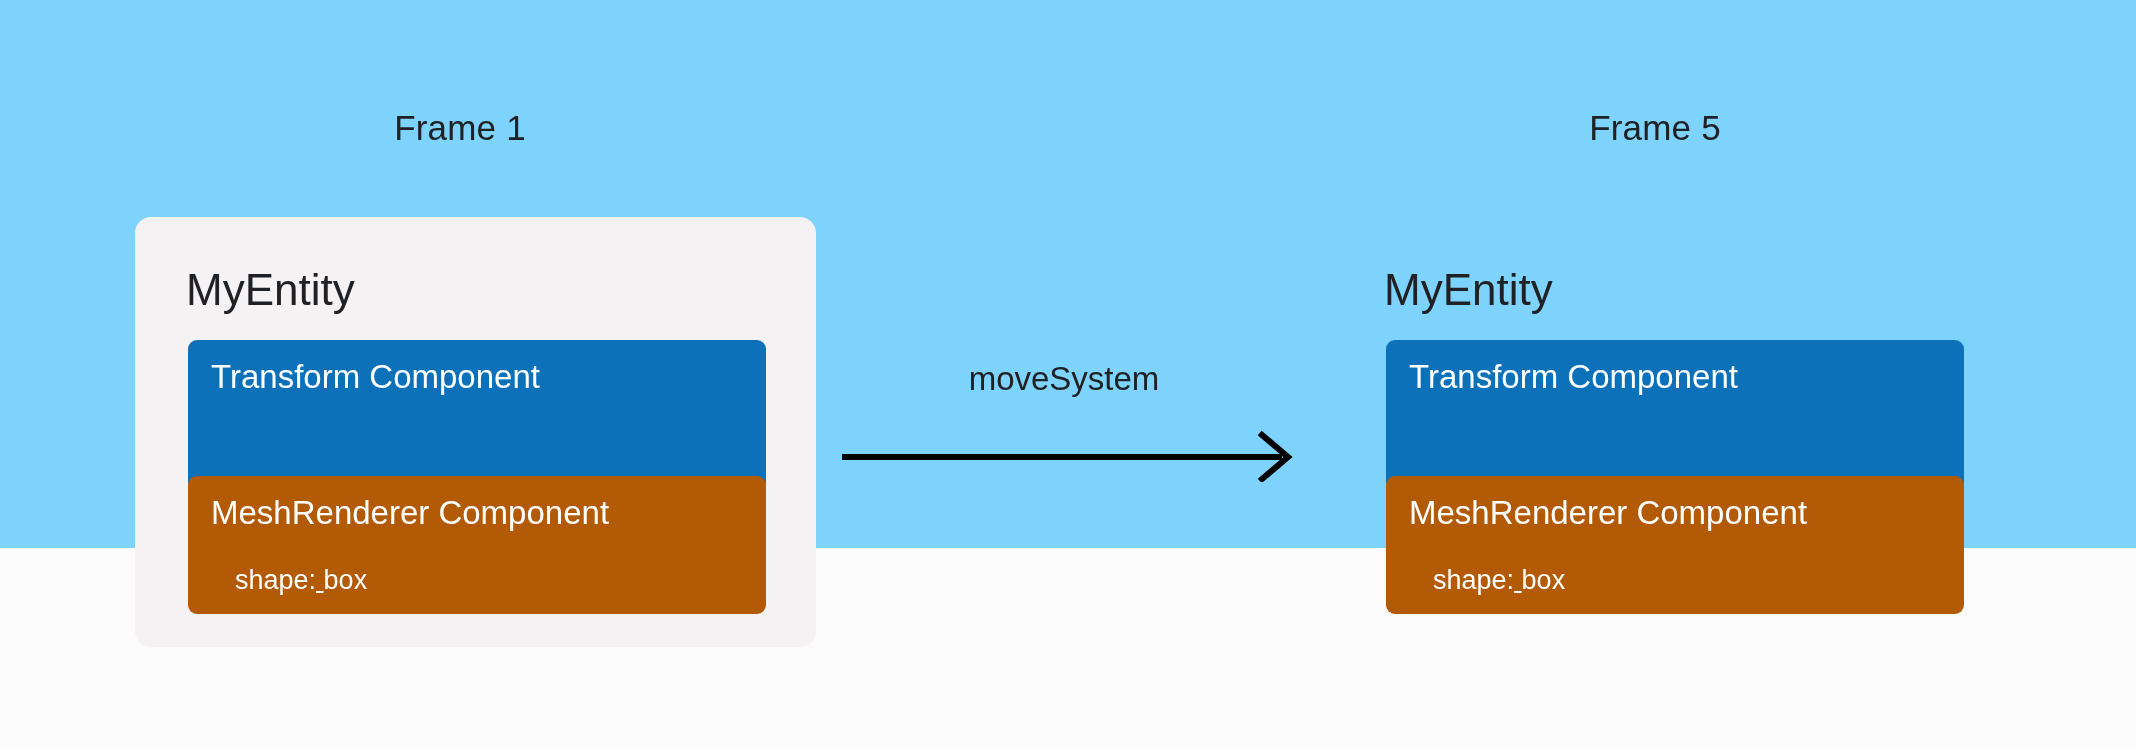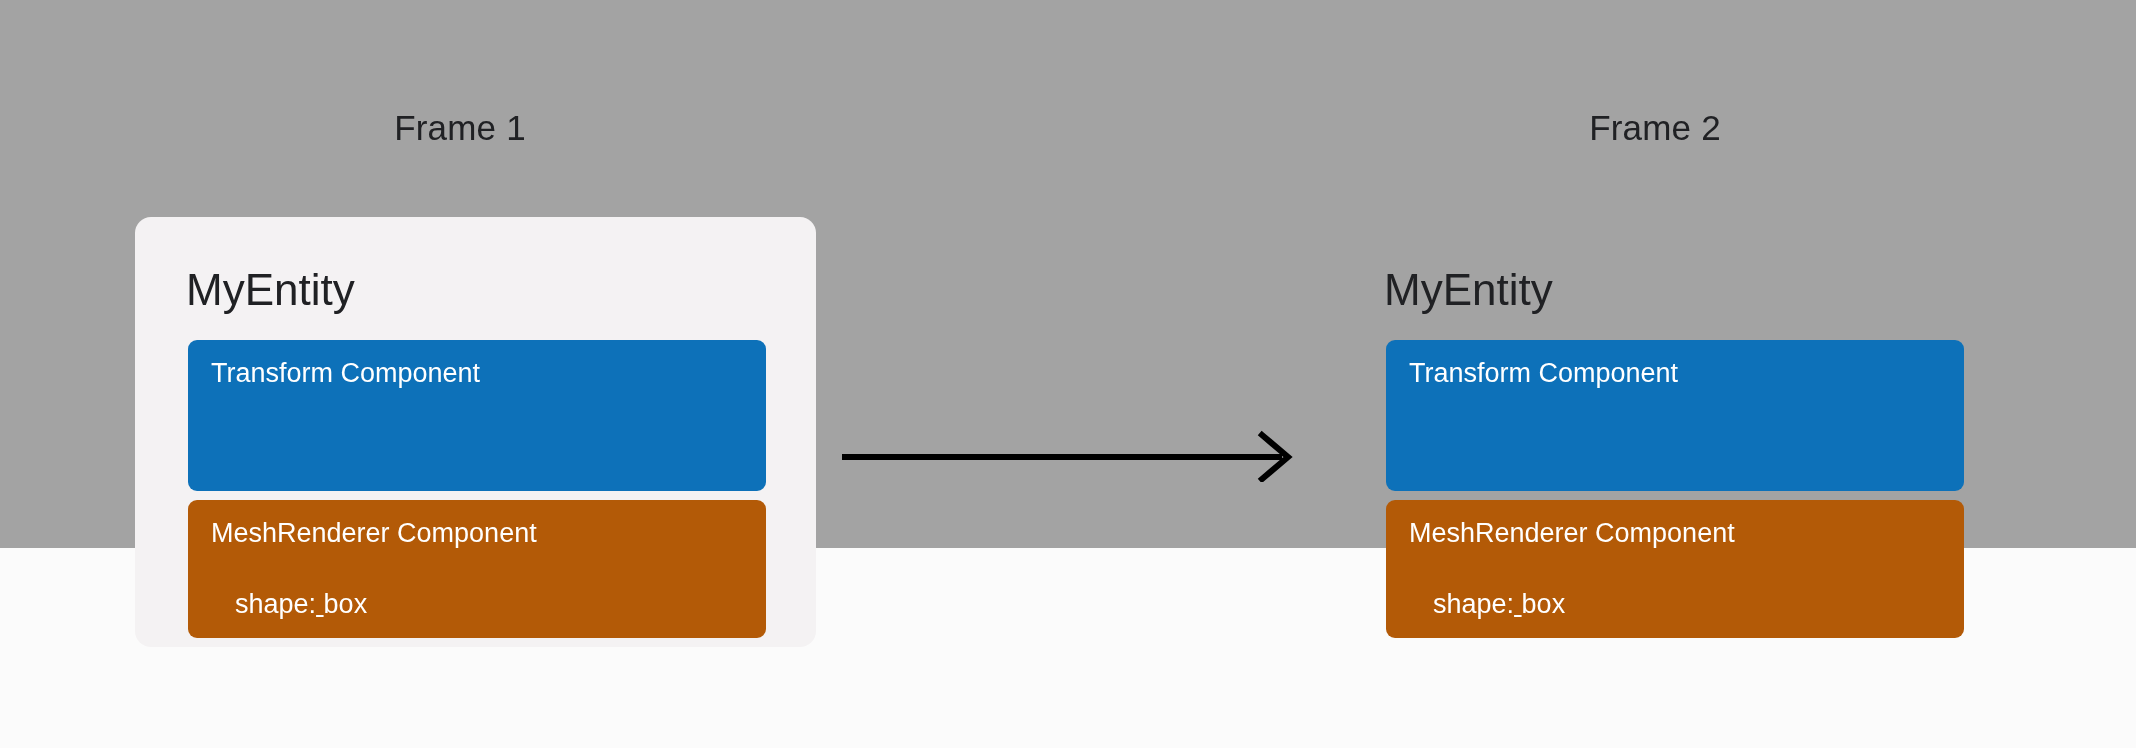--- a/index.html
+++ b/index.html
@@ -12,21 +12,21 @@
     height: 748px;
     background: #fbfbfb;
     font-family: "Liberation Sans", sans-serif;
     -webkit-font-smoothing: antialiased;
     overflow: hidden;
   }
   .canvas {
     position: relative;
     width: 2136px;
     height: 548px;
-    background: #a3a3a3;
+    background: #7dd3fc;
   }
 
   
   .frame-title {
     position: absolute;
     font-size: 35px;
     color: #202124;
     letter-spacing: 0.2px;
     white-space: nowrap;
     text-align: center;
@@ -79,29 +79,29 @@
     border-radius: 9px;
     box-sizing: border-box;
     padding: 21px 0 0 0;
   }
   .component-card.transform {
     top: 123px;
     height: 151px;
     background: #0d71b9;
   }
   .component-card.mesh {
-    top: 283px;
+    top: 259px;
     height: 138px;
     background: #b35a07;
   }
   .component-title {
     position: absolute;
     left: 23px;
     top: 18px;
-    font-size: 27px;
+    font-size: 33px;
     color: #ffffff;
     white-space: nowrap;
   }
   .component-row {
     position: absolute;
     left: 47px;
     font-size: 27px;
     color: #ffffff;
     white-space: nowrap;
   }
@@ -158,27 +158,28 @@
 
     <div class="component-card mesh">
       <div class="component-title">MeshRenderer Component</div>
       <div class="component-row">
         <span class="row-key">shape:</span>&nbsp;<span class="row-value">box</span>
       </div>
     </div>
   </div>
 
   <div id="system-group">
+    <div id="system-label">moveSystem</div>
     <svg id="system-arrow" width="460" height="60" viewBox="0 0 460 60">
       <line x1="2" y1="35" x2="442" y2="35" stroke="#000000" stroke-width="6" stroke-linecap="butt"></line>
       <polyline points="422,13 448,35 422,57" fill="none" stroke="#000000" stroke-width="6" stroke-linecap="square" stroke-linejoin="miter"></polyline>
     </svg>
   </div>
 
-  <div class="frame-title" id="frame2-title">Frame 2</div>
+  <div class="frame-title" id="frame2-title">Frame 5</div>
 
   <div class="entity-panel" id="frame2-panel">
 
     <div class="entity-name">MyEntity</div>
 
     <div class="component-card transform">
       <div class="component-title">Transform Component</div>
     </div>
 
     <div class="component-card mesh">

